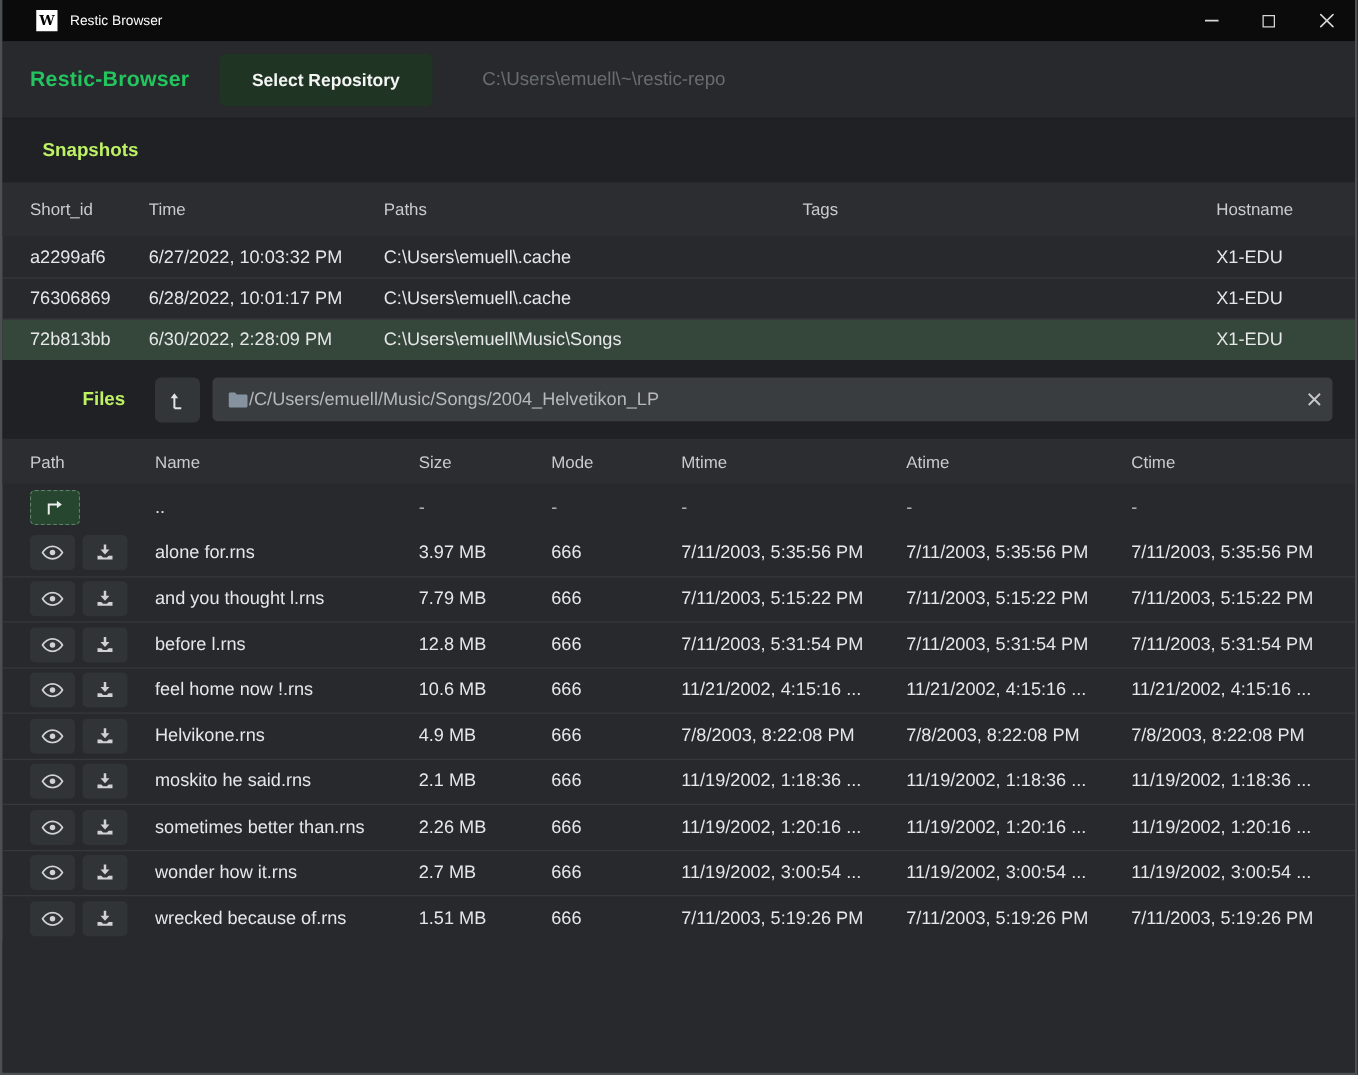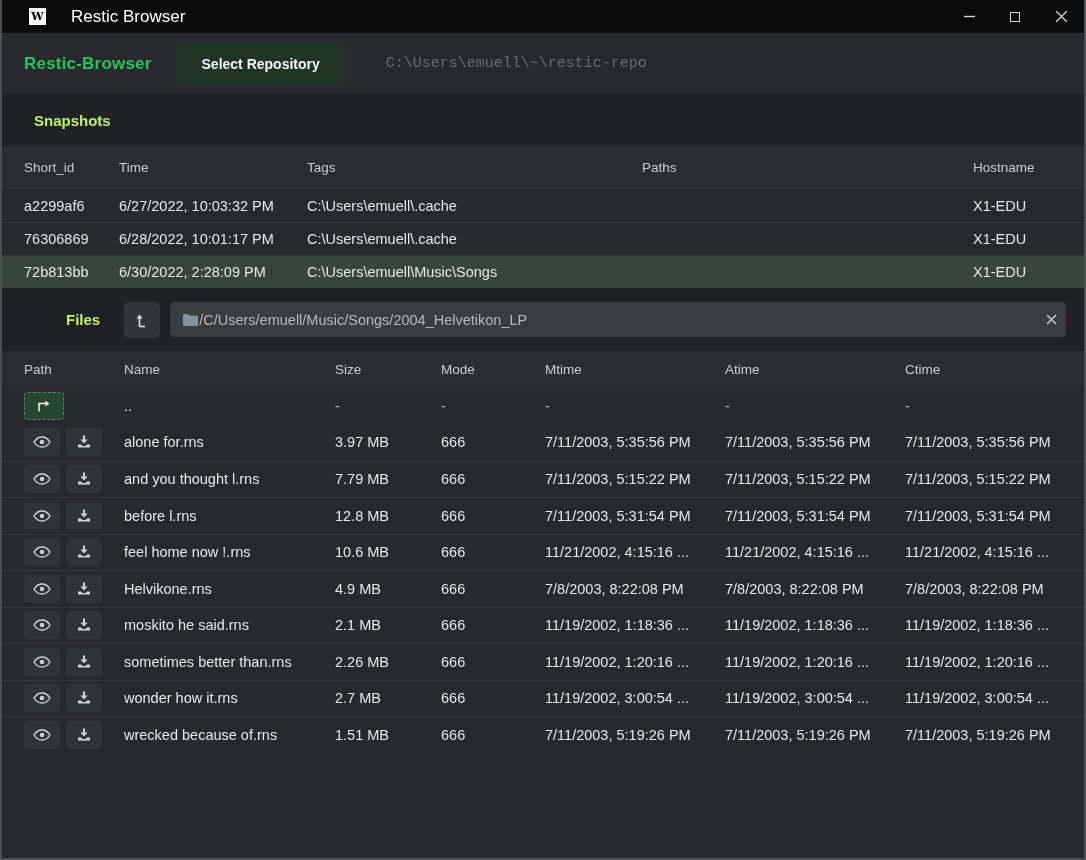--- a/index.html
+++ b/index.html
@@ -11,34 +11,34 @@
     -webkit-font-smoothing:antialiased;
   }
   .window { width:1086px; height:860px; display:flex; flex-direction:column;
     border-left:2px solid #4d5053; border-right:2px solid #4d5053; border-bottom:2px solid #4d5053; }
 
   
   .titlebar { height:33px; background:#0b0b0c; display:flex; align-items:center; flex-shrink:0; }
   .app-icon { width:17px; height:17px; background:#ffffff; color:#000;
     font-weight:bold; font-size:11px; display:flex; align-items:center; justify-content:center;
     margin-left:27px; font-family:"DejaVu Serif", serif; }
-  .titlebar-text { color:#ffffff; font-size:17px; margin-left:25px; }
+  .titlebar-text { color:#ffffff; font-size:11px; margin-left:10px; }
   .win-controls { margin-left:auto; display:flex; height:100%; }
   .win-btn { width:46px; height:100%; display:flex; align-items:center; justify-content:center;
     color:#d6d7d8; font-size:13px; cursor:pointer; }
   .max-glyph { width:10px; height:10px; border:1px solid #d6d7d8; display:block; }
 
   
   .header { height:62px; background:#27292c; display:flex; align-items:center; flex-shrink:0;
     border-bottom:1px solid #1d1f21; }
   .brand { font-size:17px; font-weight:bold; color:#22c55e; margin-left:22px; letter-spacing:.2px; }
   .select-repo-btn { margin-left:24px; background:#20351f; background:#203424;
     color:#f4f5f5; font-weight:bold; font-size:14px; border:none; border-radius:5px;
     padding:13px 26px; cursor:pointer; font-family:inherit; }
-  .repo-path { margin-left:40px; color:#686d72; font-size:15px;font-family:Liberation Mono, monospace; }
+  .repo-path { margin-left:40px; color:#686d72; font-size:15px; }
 
   
   .band { background:#1f2124; flex-shrink:0; }
   .band.snapshots-band { height:51px; display:flex; align-items:center; }
   .section-title { font-size:15px; font-weight:bold; color:#bef264; margin-left:32px; }
 
   
   .thead { background:#2b2d30; flex-shrink:0; display:flex; align-items:center; }
   .grid { display:grid; align-items:center; width:100%; padding:0 14px 0 22px; }
   .snap-grid { grid-template-columns:95px 188px 335px 331px 1fr; }
@@ -109,22 +109,22 @@
   </div>
 
   <div class="band snapshots-band">
     <span class="section-title">Snapshots</span>
   </div>
 
   <div class="thead snap-thead">
     <div class="grid snap-grid">
       <span class="th">Short_id</span>
       <span class="th">Time</span>
+      <span class="th">Paths</span>
       <span class="th">Tags</span>
-      <span class="th">Paths</span>
       <span class="th">Hostname</span>
     </div>
   </div>
 
   <div id="snapshot-rows">
 
       <div class="snap-row">
         <div class="grid snap-grid">
           <span class="cell">a2299af6</span>
           <span class="cell">6/27/2022, 10:03:32 PM</span>

